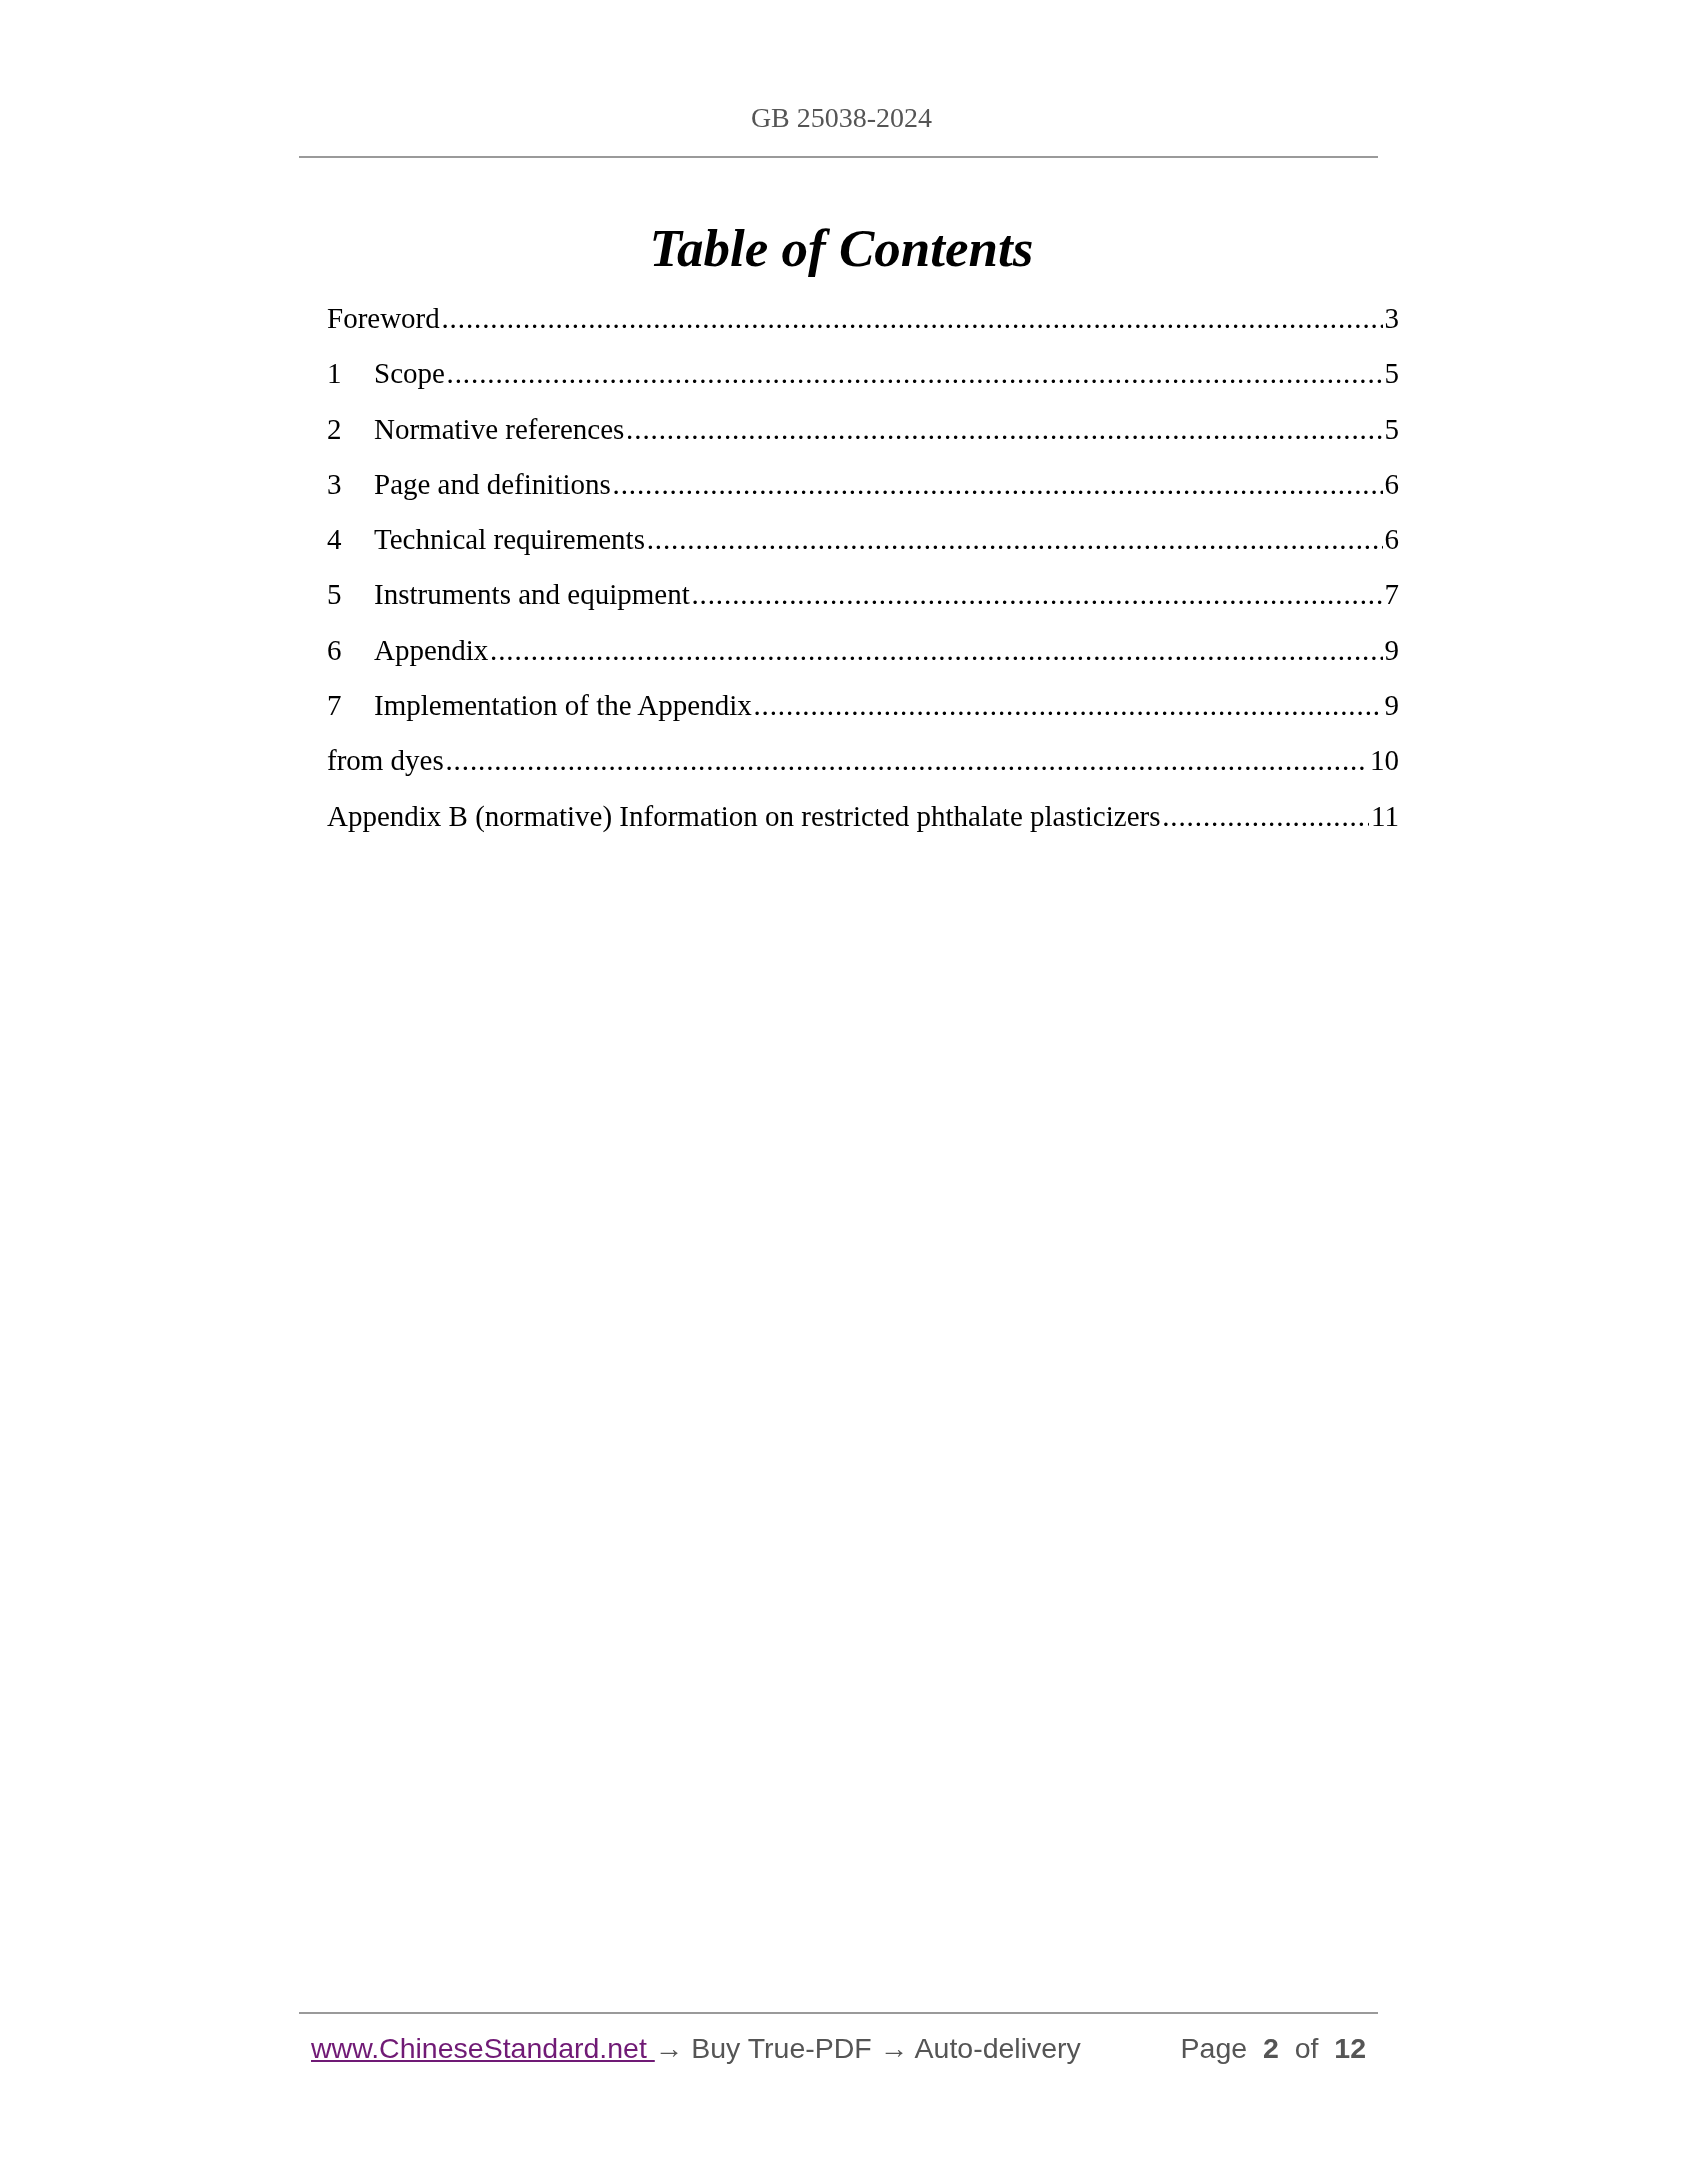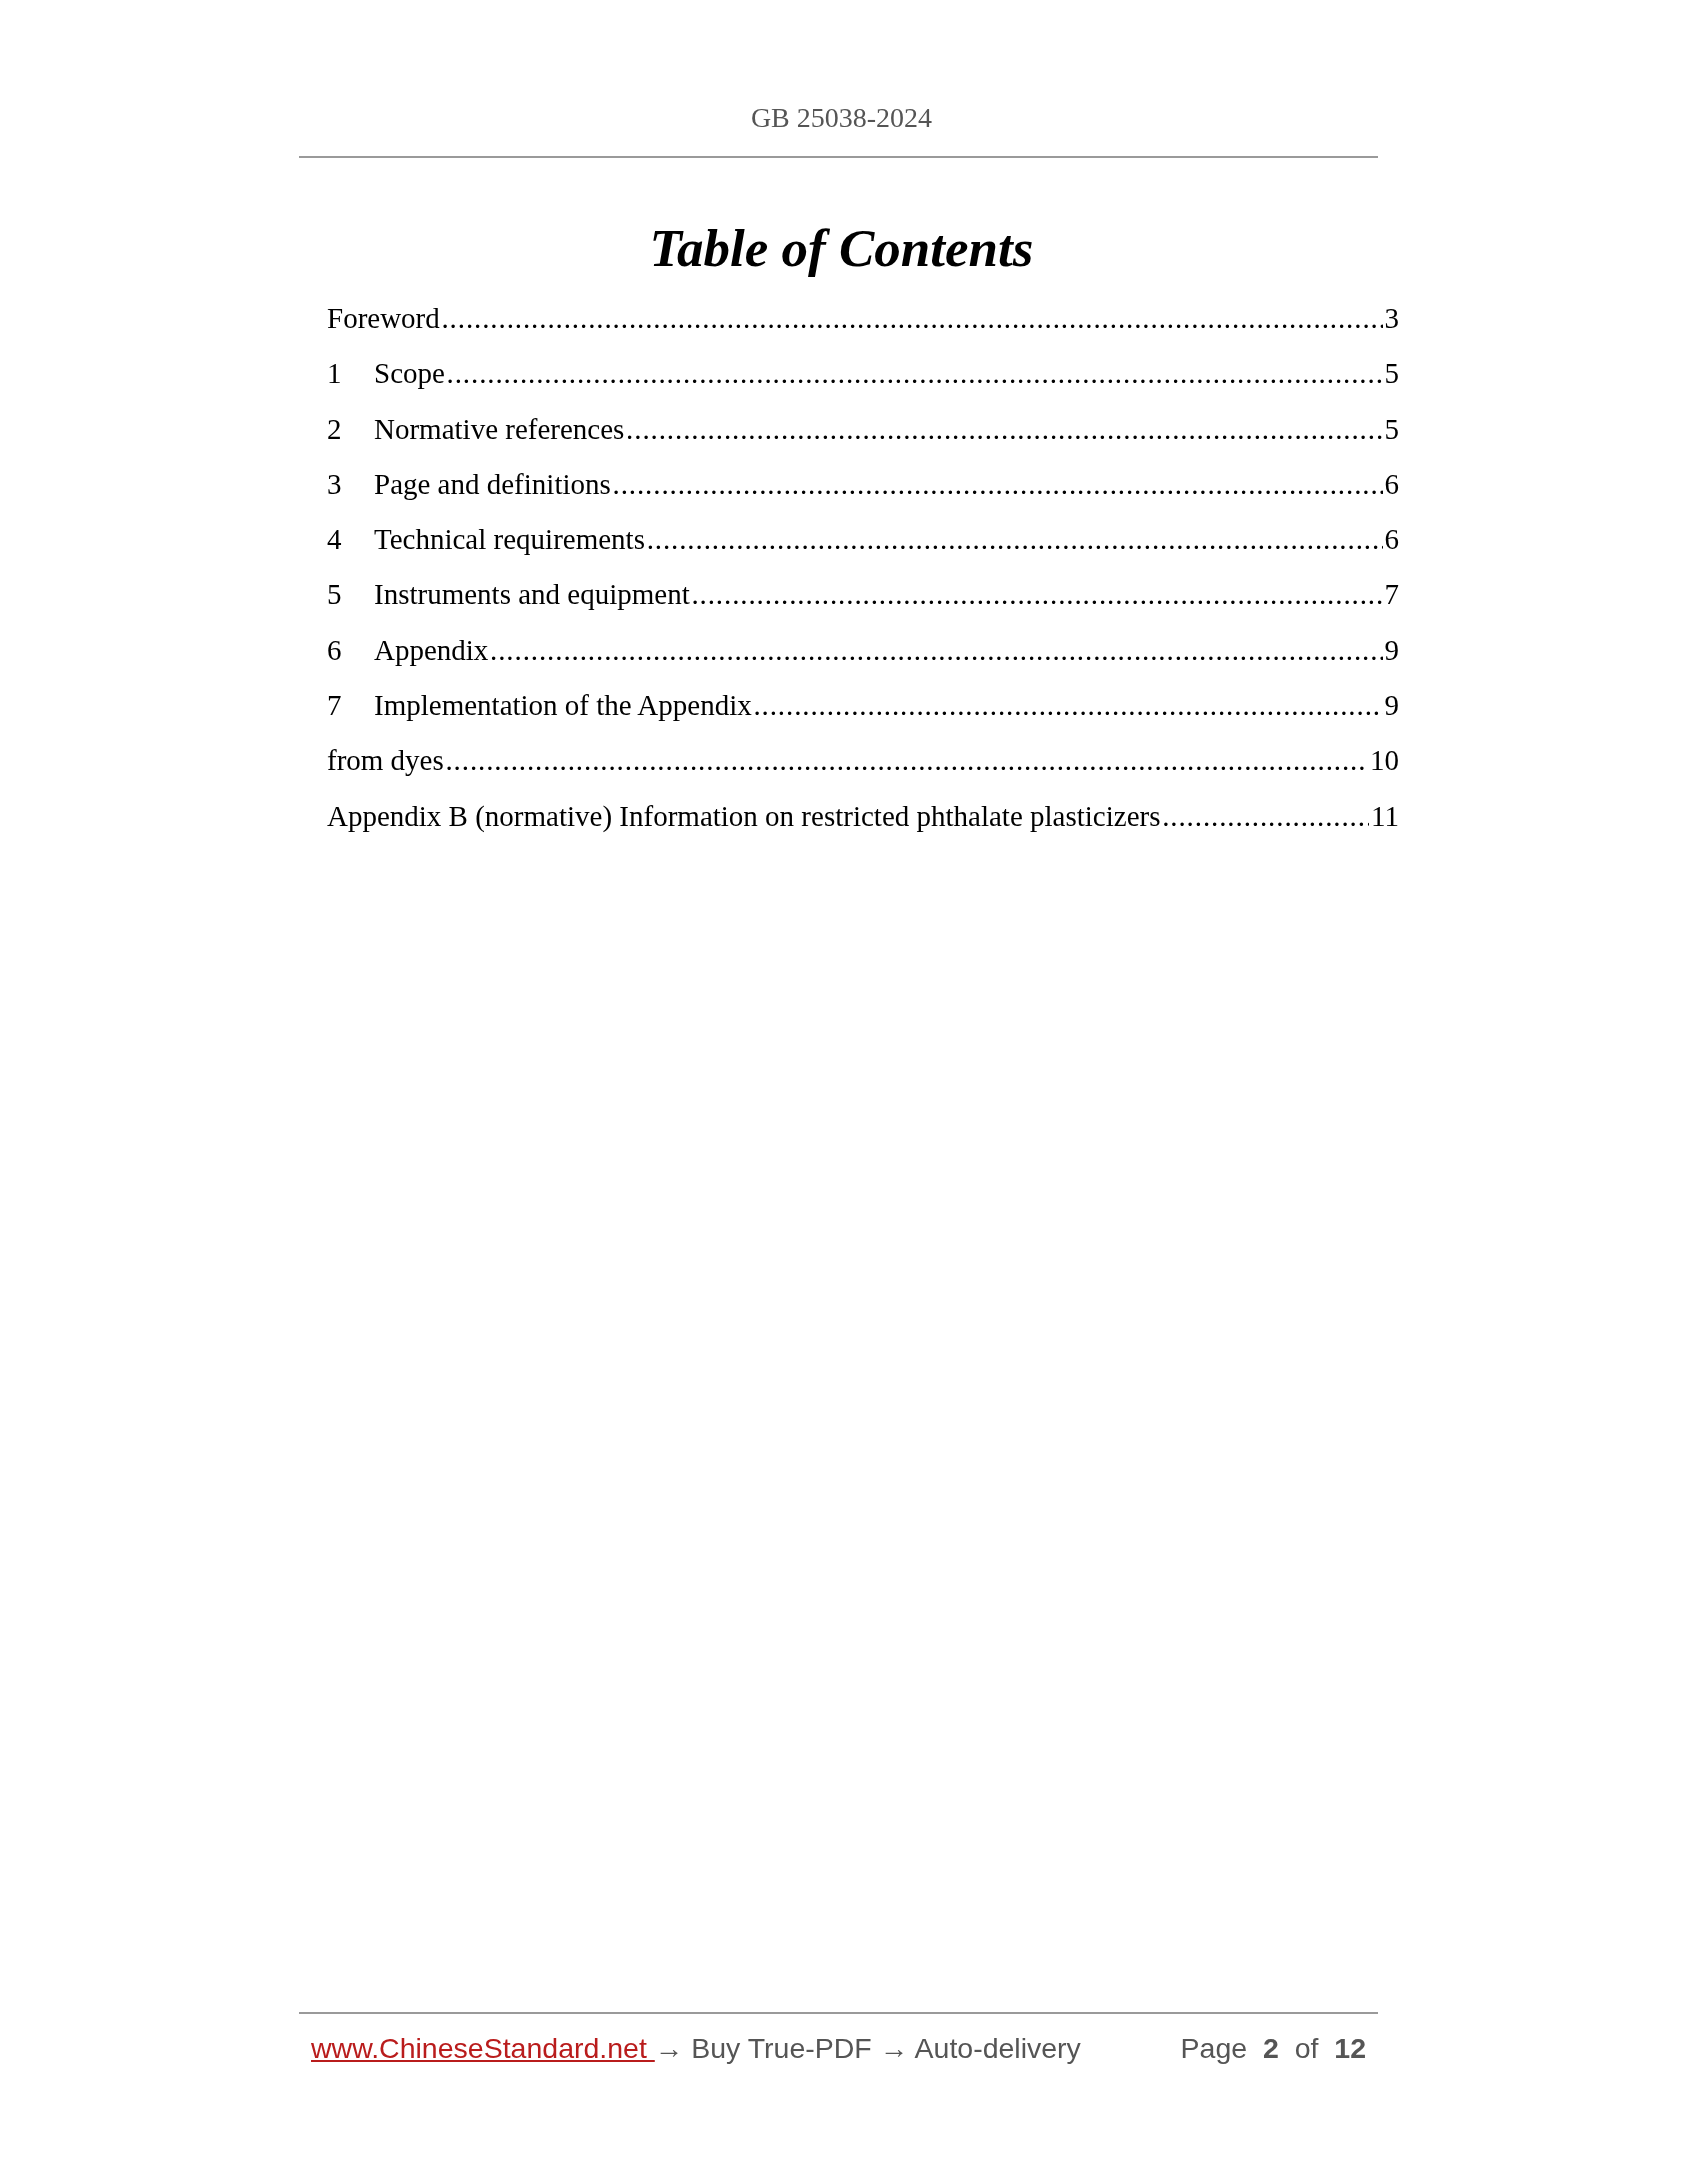--- a/index.html
+++ b/index.html
@@ -21,21 +21,21 @@
   .toc-leader { flex: 1 1 auto; overflow: hidden; white-space: nowrap; margin: 0 1.7px;
                 letter-spacing: 0.9px; }
   .toc-leader::before { content: "..............................................................................................................................................................................................................................................................................................................................."; }
   .toc-page { flex: 0 0 auto; text-align: right; }
   .toc-row.multi { display: block; height: auto; }
   .toc-row.multi .line1 { white-space: nowrap; text-align: justify; text-align-last: justify; height: 38px; }
   .toc-row.multi .line2 { display: flex; align-items: flex-start; height: 38px; margin-top: 3.5px; }
   .footer { position: absolute; left: 311px; top: 2020px; width: 1055px; display: flex;
             justify-content: space-between; font-family: "Liberation Sans", "DejaVu Sans", sans-serif;
             font-size: 28.5px; color: #555555; }
-  .footer a { color: #b91c1c; text-decoration: underline; }
+  .footer a { color: #701a75; text-decoration: underline; }
   .footer .page-num b { font-weight: bold; }
 </style>
 </head>
 <body>
 
 <div class="page">
   <div class="header-text">GB 25038-2024</div>
   <div class="rule top"></div>
 
   <div class="title">Table of Contents</div>

